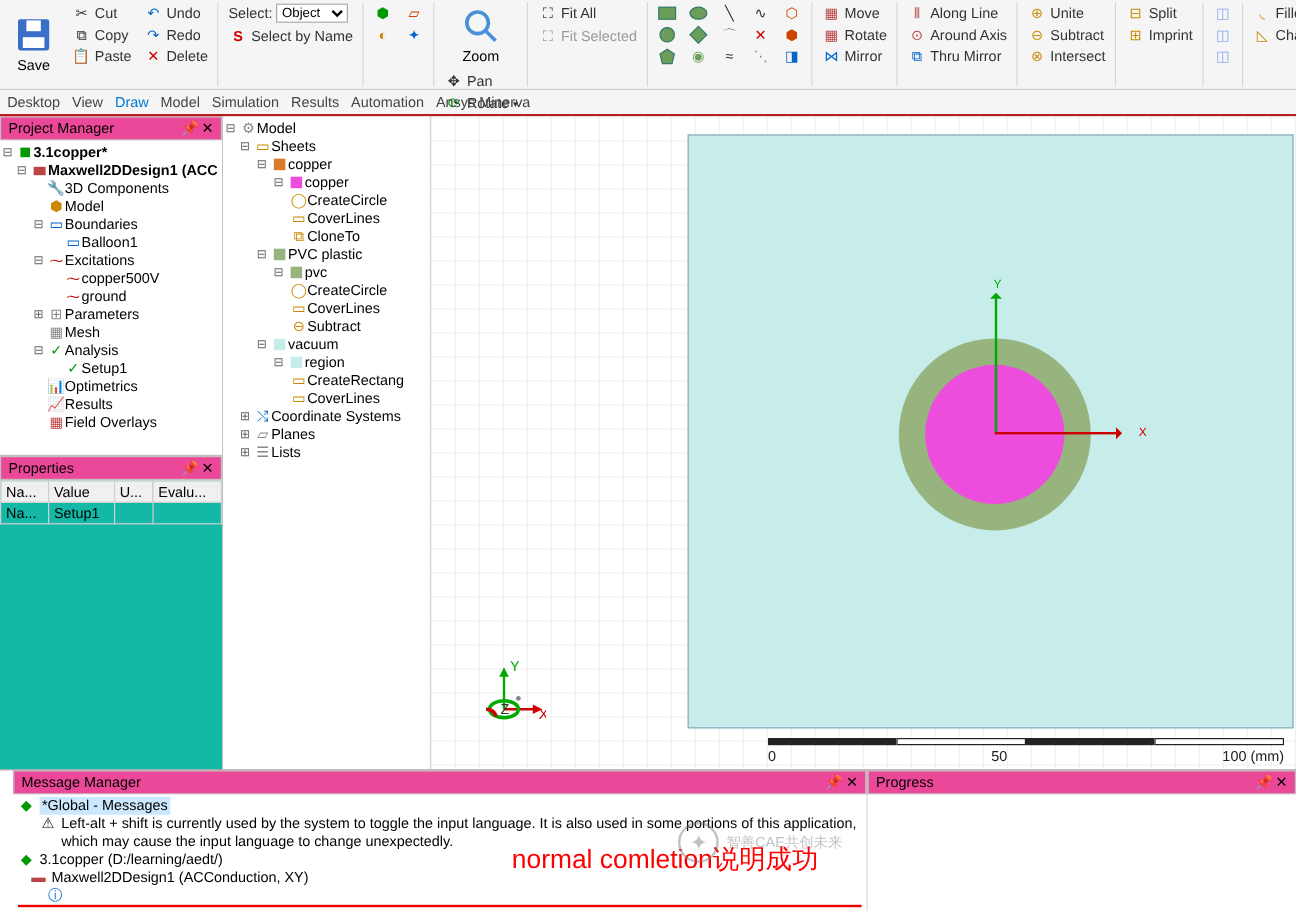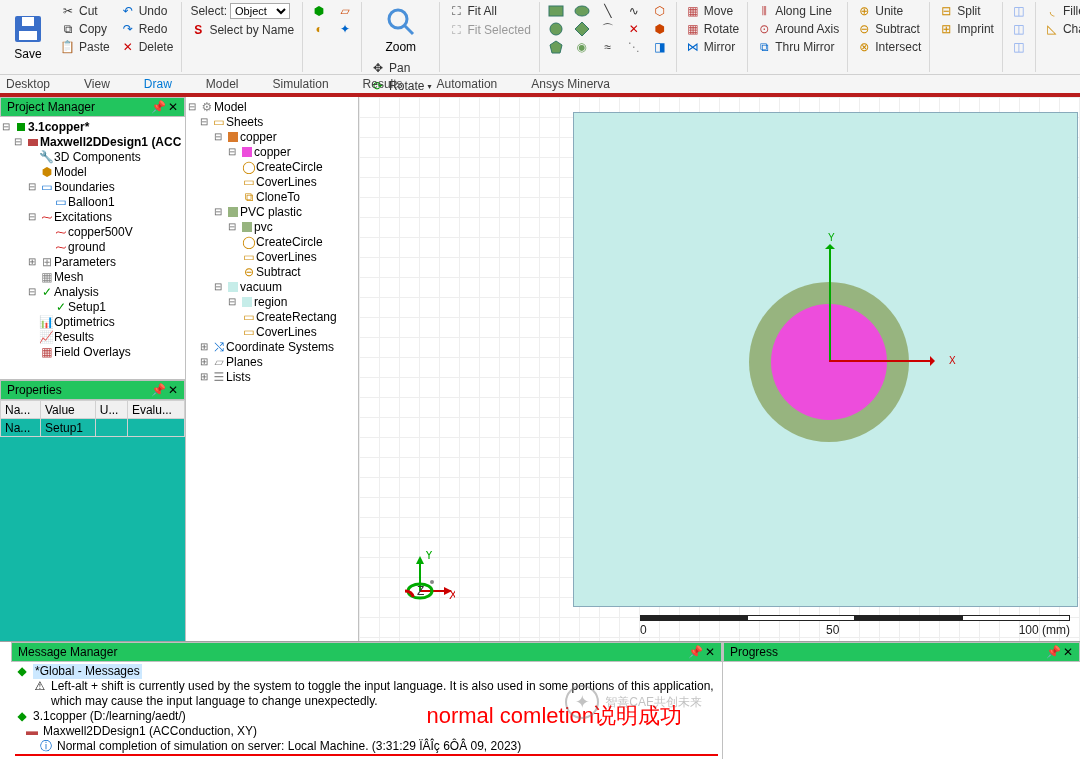--- a/index.html
+++ b/index.html
@@ -5,25 +5,25 @@
 * { box-sizing: border-box; margin: 0; padding: 0; font-family: "Segoe UI", Tahoma, sans-serif; font-size: 12px; }
 body { background: #fff; width: 1080px; height: 759px; overflow: hidden; position: relative; }
 .ribbon { height: 75px; background: #f5f5f5; border-bottom: 1px solid #d0d0d0; display: flex; padding: 2px 4px; gap: 0; }
 .ribbon-group { border-right: 1px solid #d8d8d8; padding: 0 4px; display: flex; flex-direction: column; gap: 1px; }
 .ribbon-item { display: flex; align-items: center; gap: 3px; font-size: 11px; color: #333; padding: 1px 4px; white-space: nowrap; cursor: pointer; }
 .ribbon-big { display: flex; flex-direction: column; align-items: center; justify-content: center; padding: 4px 8px; gap: 2px; cursor: pointer; }
 .ribbon-big .big-icon { width: 32px; height: 32px; }
 .ribbon-cols { display: flex; gap: 2px; }
 .ribbon-col { display: flex; flex-direction: column; gap: 0; }
 .icon { width: 16px; height: 16px; display: inline-flex; align-items: center; justify-content: center; flex-shrink: 0; }
-.menubar { height: 22px; background: #f5f5f5; border-bottom: 4px solid #b91c1c; display: flex; align-items: center; padding: 0 6px; gap: 34px; }
+.menubar { height: 22px; background: #f5f5f5; border-bottom: 2px solid #b91c1c; display: flex; align-items: center; padding: 0 6px; gap: 10px; }
 .menubar span { font-size: 12px; color: #444; cursor: pointer; }
 .menubar .active { color: #0078d4; }
 .workspace { display: flex; height: 544px; }
-.panel-header { background: #22c55e; border: 1px solid #c0c0c0; font-size: 12px; padding: 2px 6px; display: flex; align-items: center; justify-content: space-between; }
+.panel-header { background: #ec4899; border: 1px solid #c0c0c0; font-size: 12px; padding: 2px 6px; display: flex; align-items: center; justify-content: space-between; }
 .panel-header .pins { display: flex; gap: 2px; }
 .left-panels { width: 186px; display: flex; flex-direction: column; border-right: 1px solid #c0c0c0; }
 .project-panel { flex: 1; overflow: hidden; display: flex; flex-direction: column; }
 .project-tree { flex: 1; overflow: auto; background: #fff; font-size: 12px; padding: 2px 0; }
 .tree-row { display: flex; align-items: center; padding: 0 2px; height: 15px; white-space: nowrap; cursor: pointer; }
 .indent1 { padding-left: 14px; } .indent2 { padding-left: 28px; } .indent3 { padding-left: 42px; }
 .tree-row .toggle { width: 12px; color: #666; font-size: 10px; }
 .tree-row .tri { width: 14px; display: inline-flex; align-items: center; justify-content: center; }
 .bold { font-weight: bold; }
 .properties-panel { height: 262px; border-top: 1px solid #c0c0c0; display: flex; flex-direction: column; }
@@ -649,21 +649,20 @@
       <div class="msg-row">
           <span class="msgi" style="color:#090">◆</span>
           <span>3.1copper (D:/learning/aedt/)</span>
         </div>
       <div class="msg-row" style="padding-left:10px">
           <span class="msgi" style="color:#b44">▬</span>
           <span>Maxwell2DDesign1 (ACConduction, XY)</span>
         </div>
       <div class="msg-row underline-red" style="padding-left:24px">
           <span class="msgi" style="color:#06c">ⓘ</span>
-          <span>Normal completion of simulation on server: Local Machine. (3:31:29 ÏÂÎç  6ÔÂ 09, 2023)</span>
         </div>
       <div class="annot">normal comletion说明成功</div>
       <div class="watermark">
           <span class="wm-circle">✦</span>
           <span>智善CAE共创未来</span>
         </div>
     </div>
   </div>
   <div class="progress-panel">
     <div class="panel-header">

